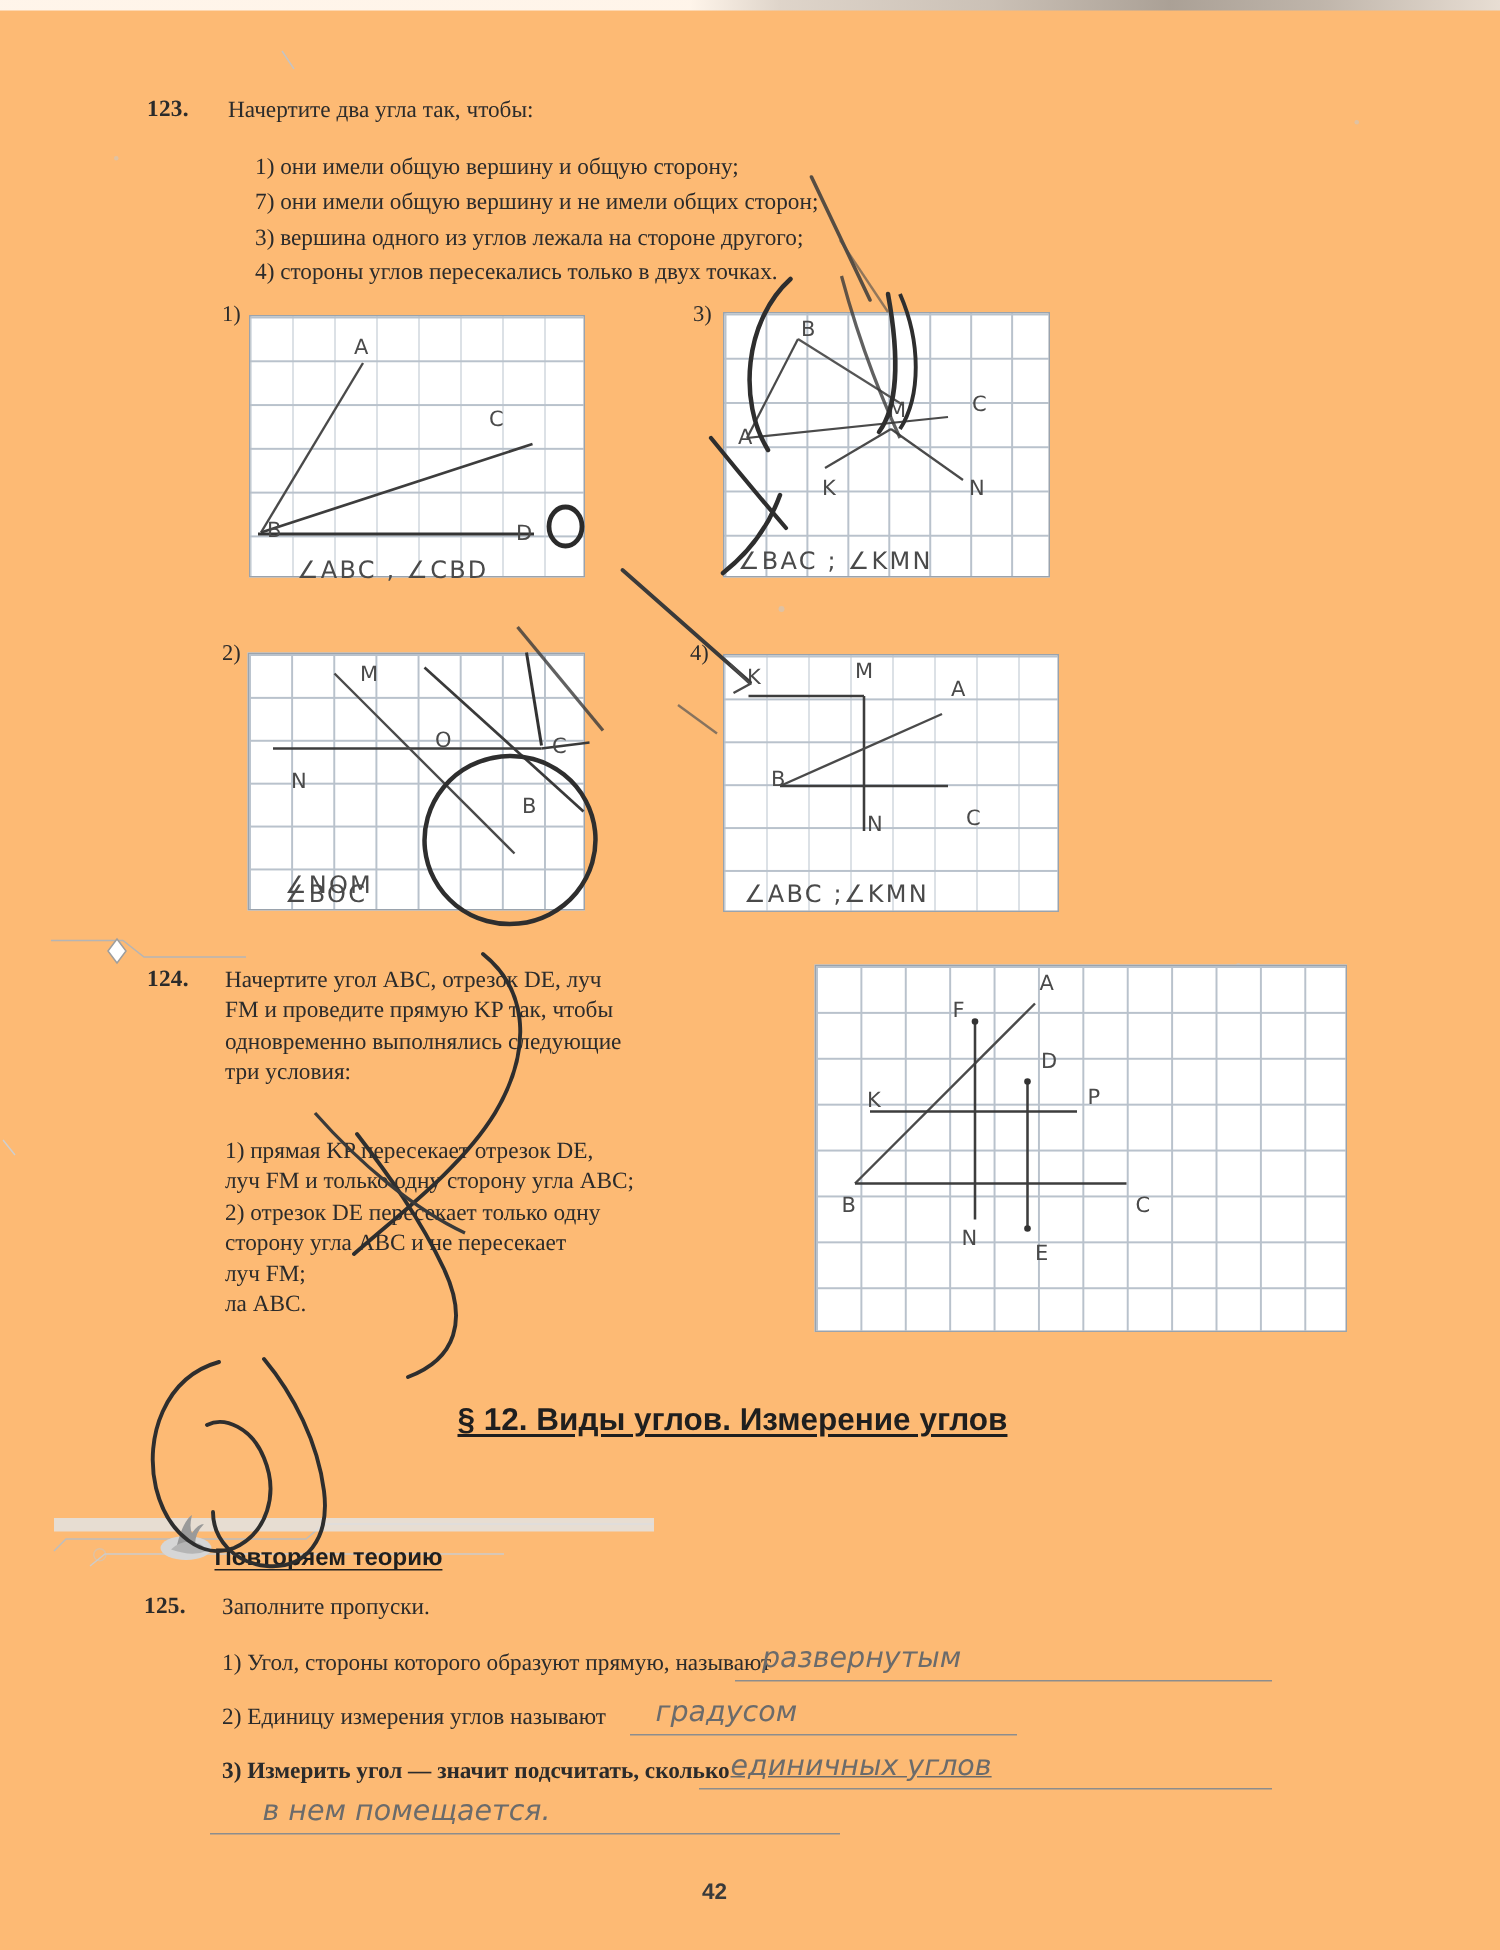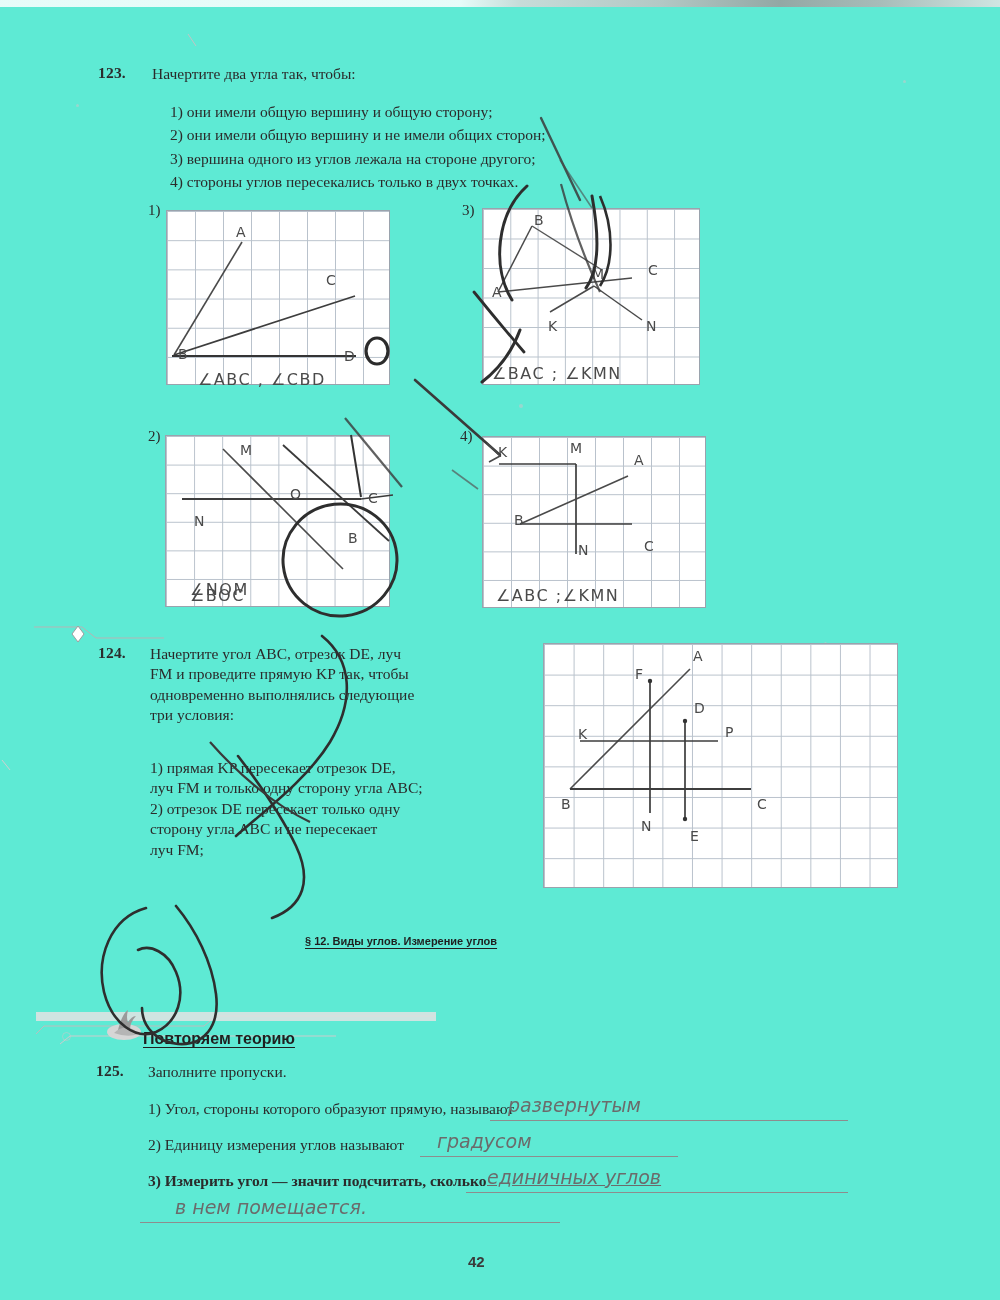--- a/index.html
+++ b/index.html
@@ -3,21 +3,21 @@
 <meta charset="utf-8">
 <title>Workbook page</title>
 <style>
   html,body{margin:0;padding:0;}
   body{
     width:1000px;height:1300px;position:relative;overflow:hidden;
     background:#ffffff;
     font-family:"Liberation Serif", serif;
     color:#2b2b2b;
   }
-  .page{position:absolute;inset:0;background:#5eead4;}
+  .page{position:absolute;inset:0;background:#fdba74;}
   
   .scanband{position:absolute;left:0;width:100%;pointer-events:none;}
   .scanband.top{top:0;height:7px;background:linear-gradient(90deg,#ffffff 0%,#ffffff 46%,#d9d9d9 52%,#c2c2c2 66%,#9c9c9c 78%,#b4b4b4 88%,#e4e4e4 100%);opacity:.85;}
   .speck{position:absolute;background:#c9c9c9;border-radius:50%;opacity:.55;}
 
   
   .ex{position:absolute;}
   .exnum{font-weight:bold;font-size:15.5px;letter-spacing:.2px;}
   .extext{font-size:15.5px;line-height:1.32;}
   .list{font-size:15.5px;line-height:1.5;}
@@ -32,21 +32,21 @@
   .gsvg{position:absolute;left:0;top:0;overflow:visible;}
 
   
   .hw{position:absolute;font-family:"DejaVu Sans", sans-serif;color:#4a4a4a;
       font-size:14px;transform-origin:left top;white-space:nowrap;}
   .hw-ans{position:absolute;font-family:"DejaVu Sans", sans-serif;color:#6b6b6b;
       font-size:19px;white-space:nowrap;font-style:italic;text-align:center;}
 
   
   .sectitle{position:absolute;font-family:"Liberation Sans", sans-serif;
-      font-weight:bold;font-size:11px;color:#1f1f1f;
+      font-weight:bold;font-size:21px;color:#1f1f1f;
       text-decoration:underline;text-underline-offset:3px;text-align:right;}
   .banner{position:absolute;}
   .bannertext{position:absolute;font-family:"Liberation Sans", sans-serif;
       font-weight:bold;font-size:16px;color:#1f1f1f;
       text-decoration:underline;text-underline-offset:3px;}
 
   
   .fill{position:absolute;font-size:15.5px;}
   .rule{position:absolute;border-bottom:1px solid #8d8d8d;}
 
@@ -67,21 +67,21 @@
   <div class="speck" style="left:519px;top:404px;width:4px;height:4px;"></div>
   <div class="speck" style="left:62px;top:1032px;width:7px;height:7px;background:transparent;border:1px solid #c9c9c9;"></div>
 
   <div class="ex" style="left:98px;top:64px;">
     <span class="exnum">123.</span>
   </div>
   <div class="ex extext" style="left:152px;top:64px;width:520px;">Начертите два угла так, чтобы:</div>
 
   <div class="ex list" style="left:170px;top:100px;width:560px;">
     <div>1) они имели общую вершину и общую сторону;</div>
-    <div>2) они имели общую вершину и не имели общих сторон;</div>
+    <div>7) они имели общую вершину и не имели общих сторон;</div>
     <div>3) вершина одного из углов лежала на стороне другого;</div>
     <div>4) стороны углов пересекались только в двух точках.</div>
   </div>
 
   <div class="panel-label" style="left:148px;top:202px;">1)</div>
   <div class="grid" style="left:166px;top:210px;width:224px;height:175px;background-size:28px 29.2px;"></div>
   <svg class="gsvg" style="left:166px;top:210px;" width="224" height="175">
     <line x1="8" y1="145" x2="76" y2="32" stroke="#4a4a4a" stroke-width="1.6"></line>
     <line x1="8" y1="145" x2="189" y2="86" stroke="#3d3d3d" stroke-width="1.8"></line>
     <line x1="6" y1="146" x2="190" y2="146" stroke="#343434" stroke-width="2"></line>
@@ -156,20 +156,21 @@
     <div>FM и проведите прямую KP так, чтобы</div>
     <div>одновременно выполнялись следующие</div>
     <div>три условия:</div>
   </div>
   <div class="ex extext" style="left:150px;top:758px;width:372px;">
     <div>1) прямая KP пересекает отрезок DE,</div>
     <div>луч FM и только одну сторону угла ABC;</div>
     <div>2) отрезок DE пересекает только одну</div>
     <div>сторону угла ABC и не пересекает</div>
     <div>луч FM;</div>
+    <div>ла ABC.</div>
   </div>
 
   <div class="grid" style="left:543px;top:643px;width:355px;height:245px;background-size:29.6px 30.6px;"></div>
   <svg class="gsvg" style="left:543px;top:643px;" width="355" height="245">
     <line x1="27" y1="146" x2="147" y2="26" stroke="#4a4a4a" stroke-width="1.6"></line>
     <line x1="27" y1="146" x2="208" y2="146" stroke="#3d3d3d" stroke-width="1.8"></line>
     <line x1="107" y1="38" x2="107" y2="170" stroke="#3d3d3d" stroke-width="1.7"></line>
     <line x1="142" y1="78" x2="142" y2="176" stroke="#3d3d3d" stroke-width="1.7"></line>
     <line x1="37" y1="98" x2="175" y2="98" stroke="#3d3d3d" stroke-width="1.7"></line>
     <circle cx="107" cy="38" r="2.2" fill="#333"></circle>

